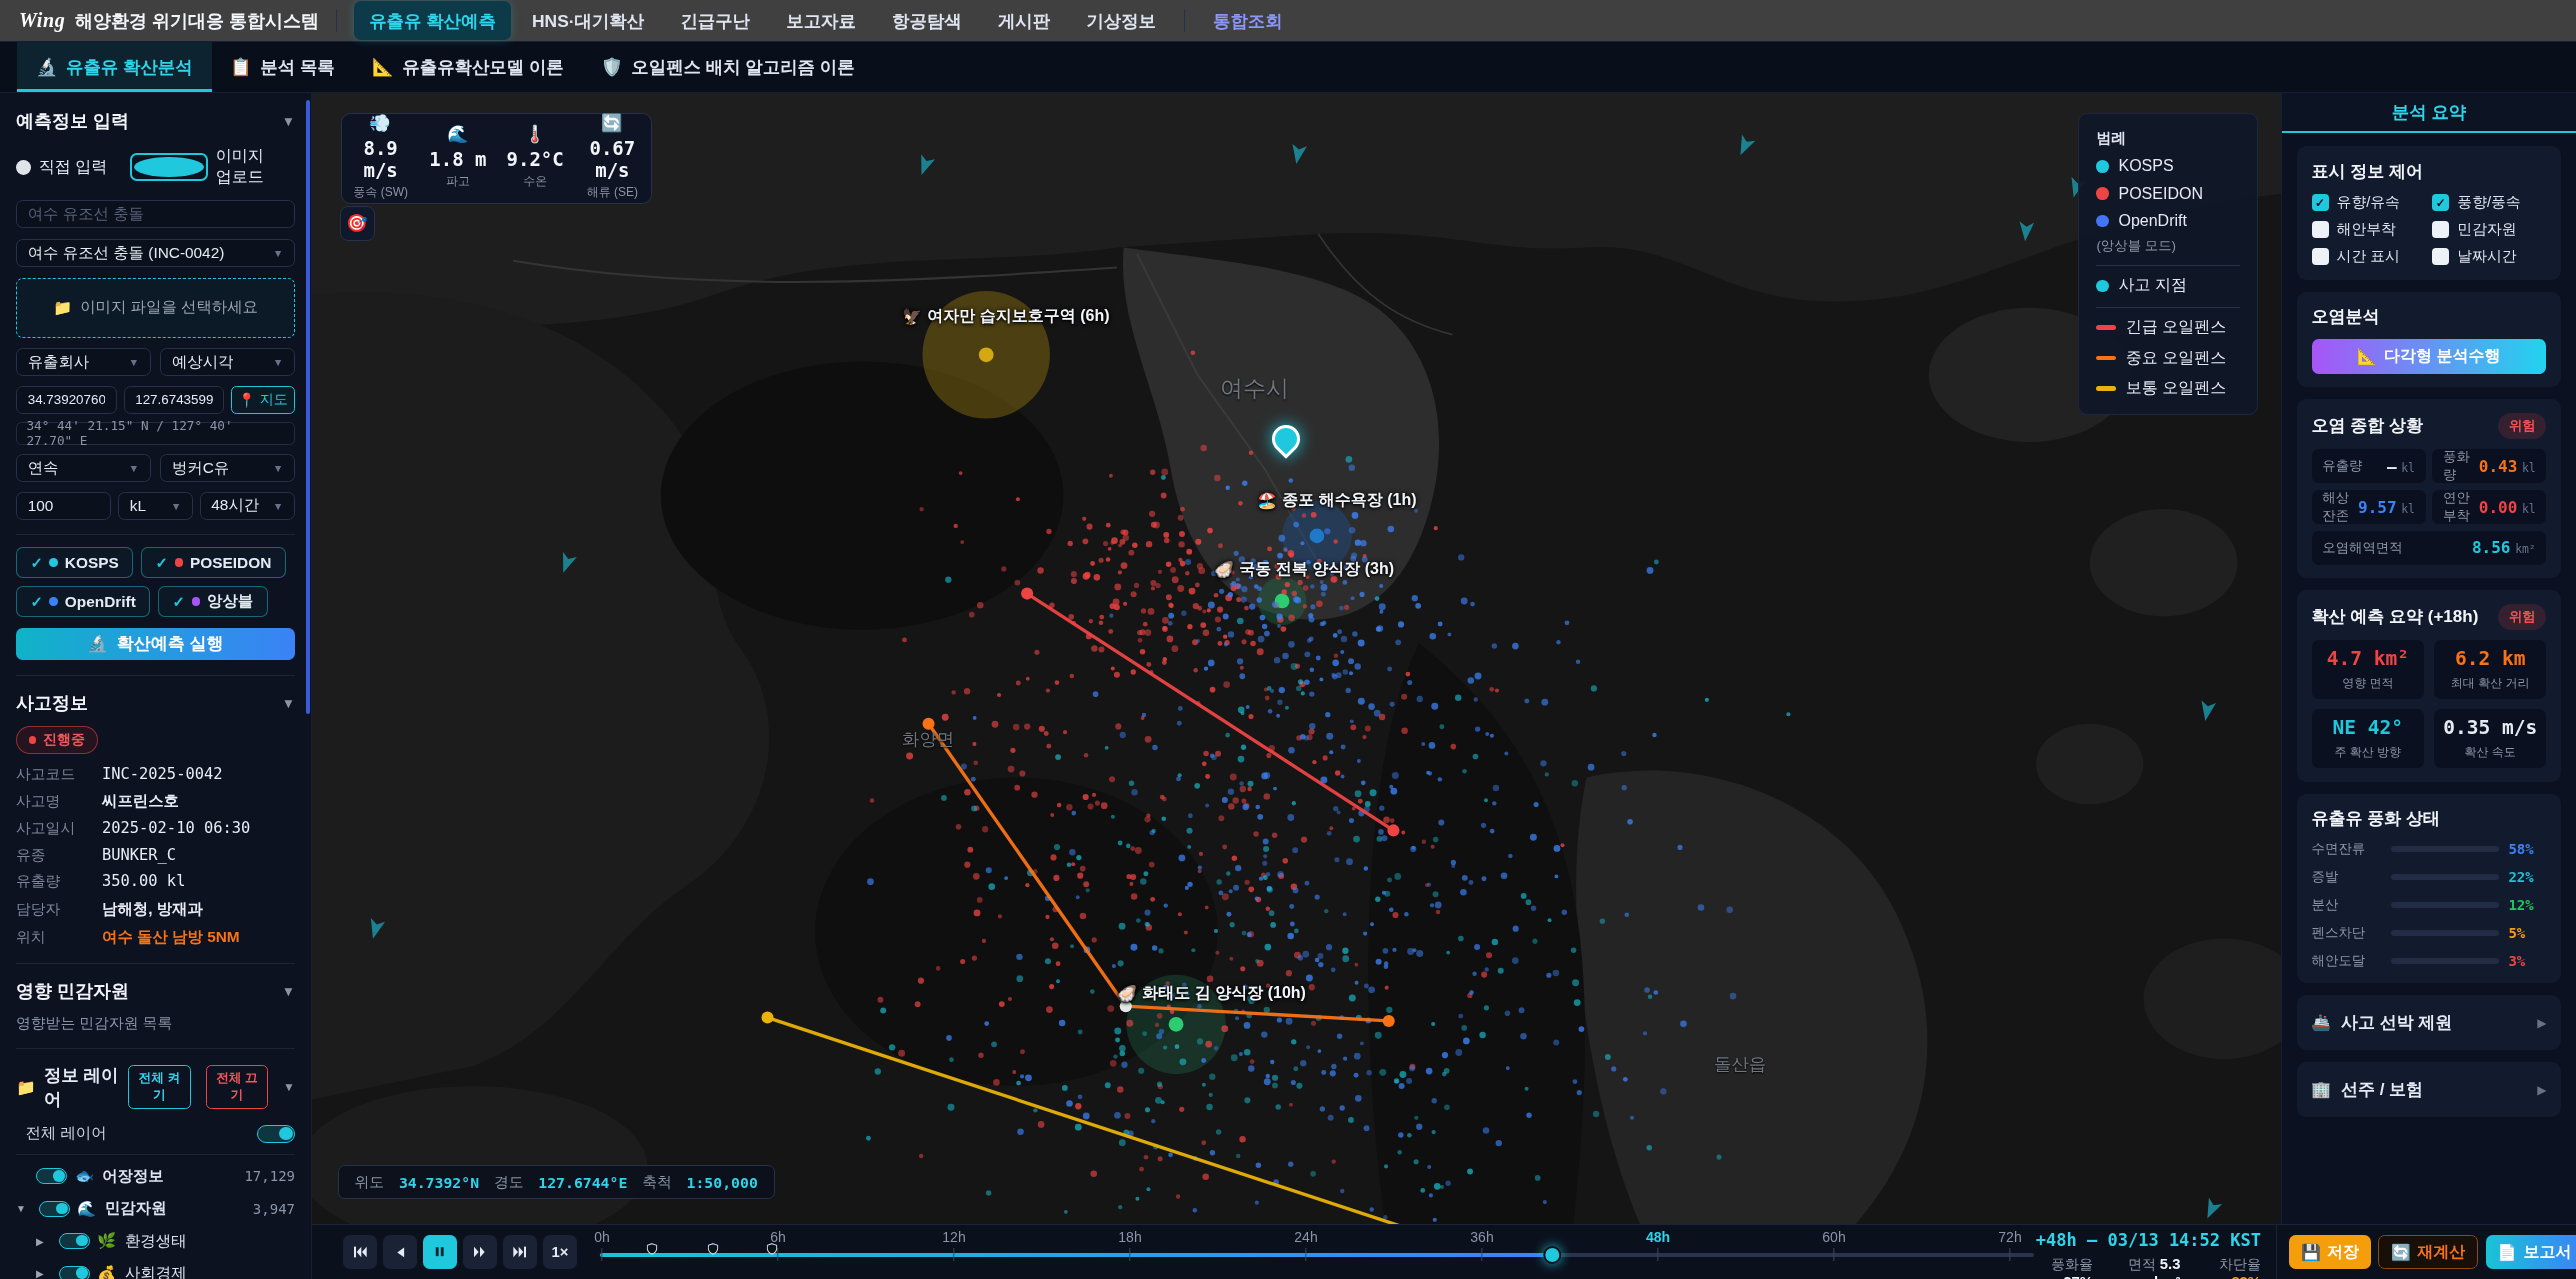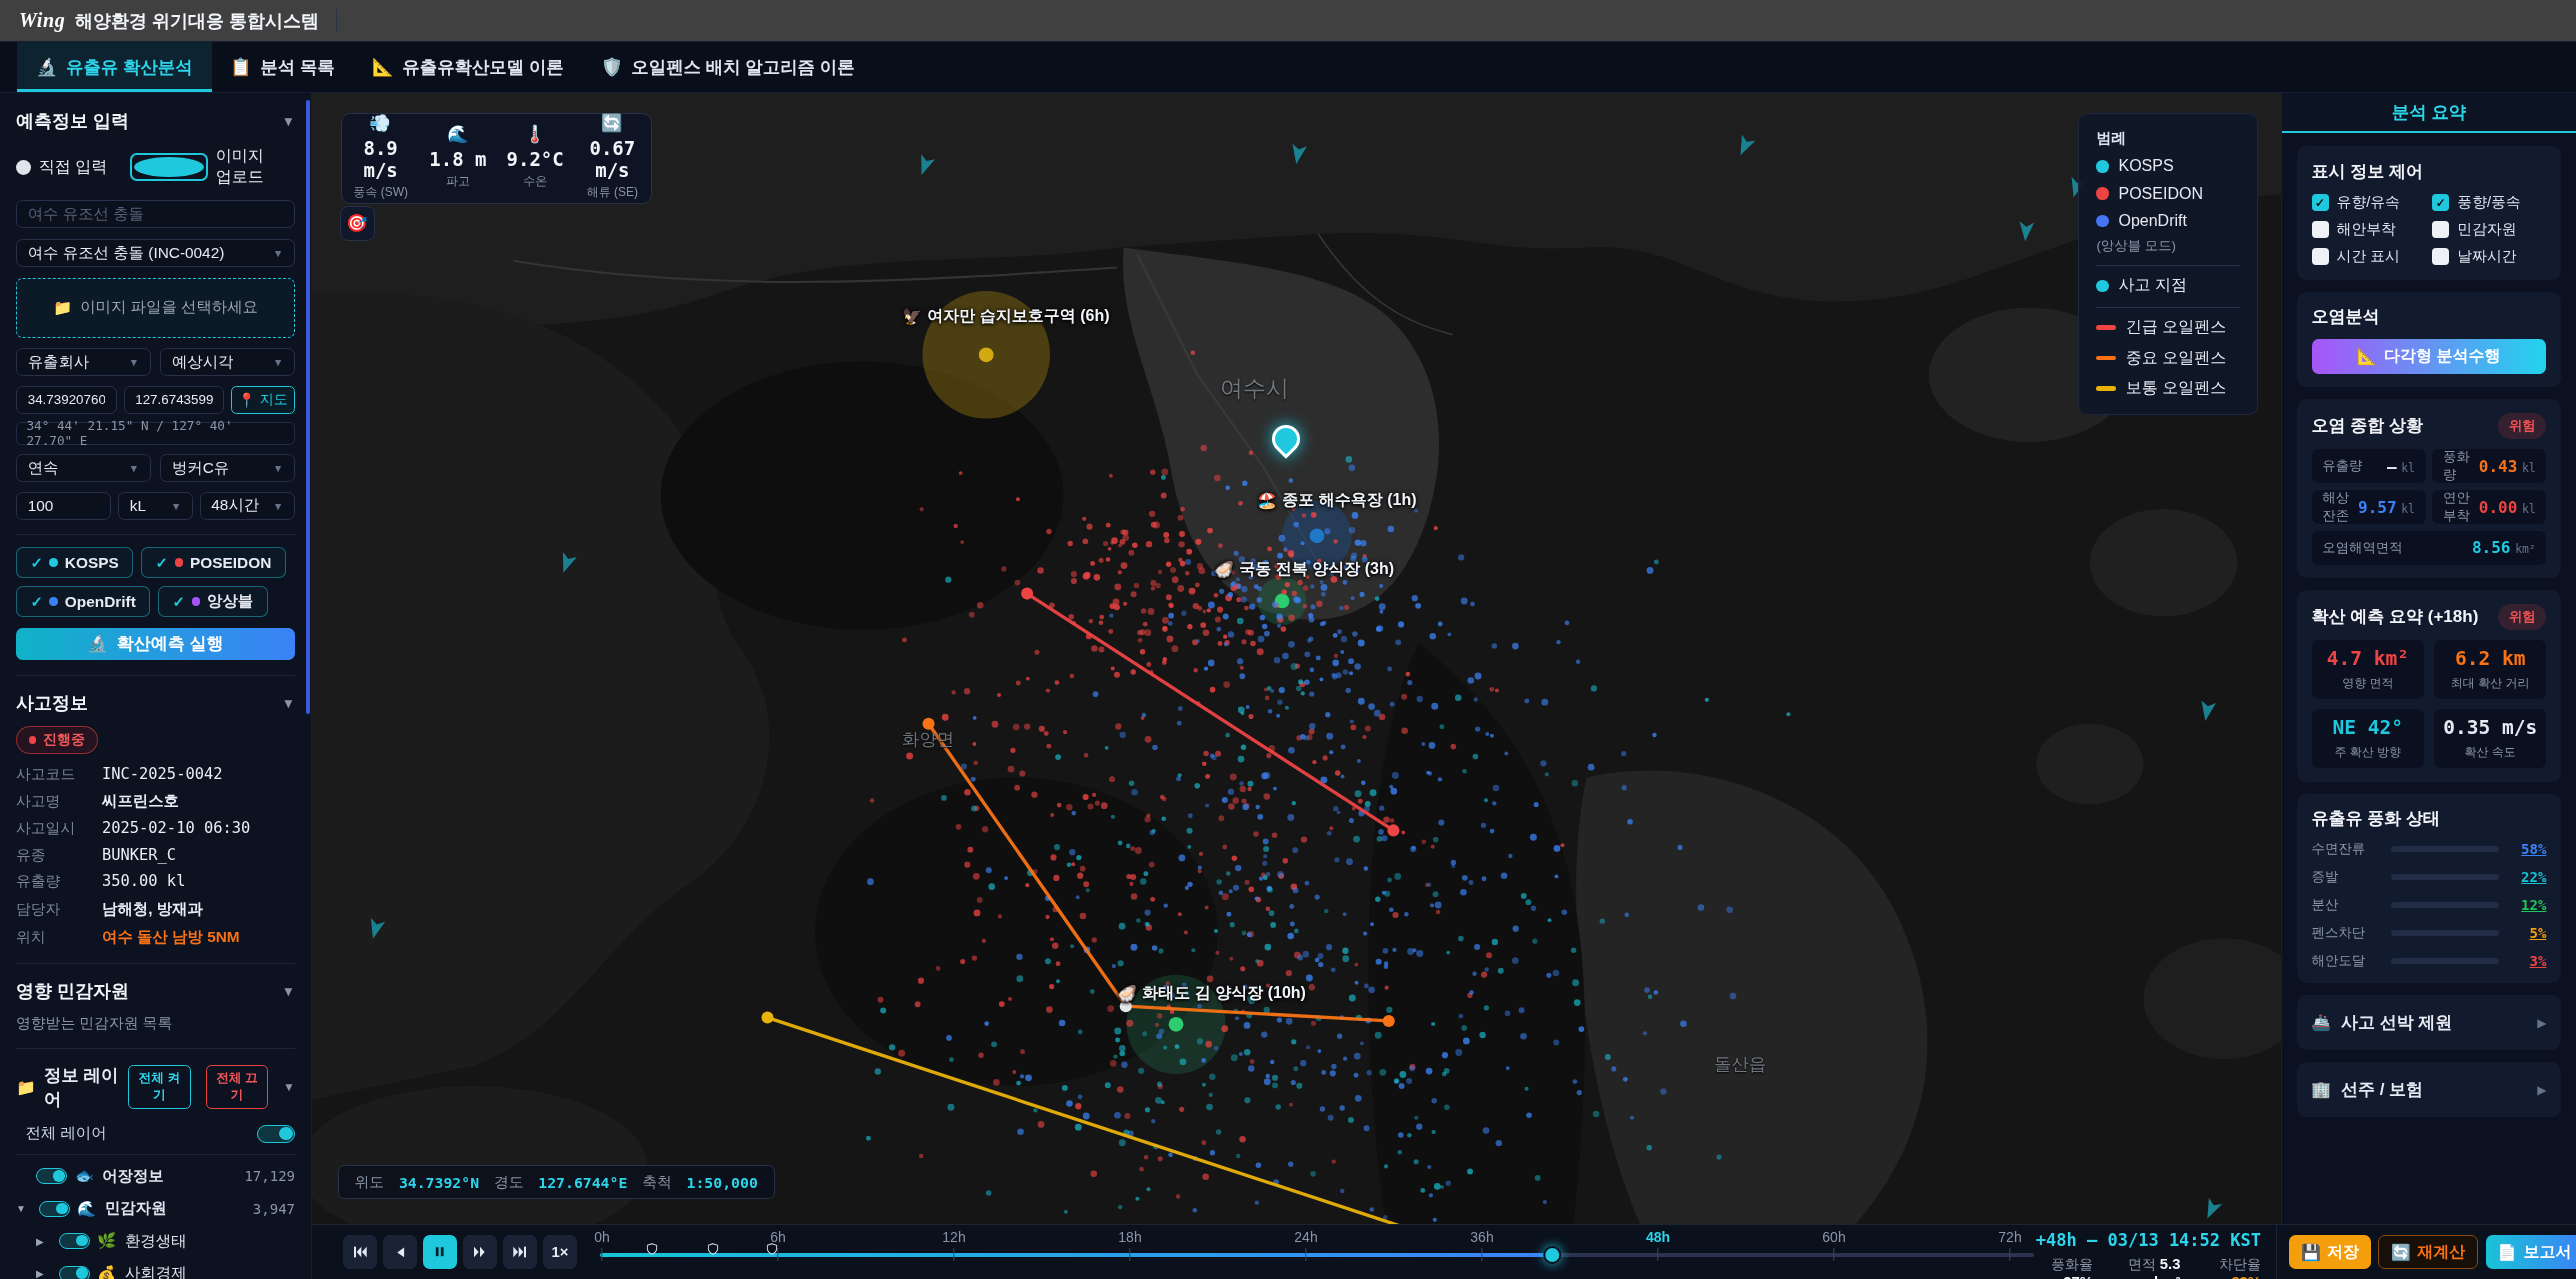--- a/index.html
+++ b/index.html
@@ -143,21 +143,21 @@
   .stat-box .sv{font-weight:bold;font-size:16px;}
   .stat-box .su{font-size:11.4px;color:#67728a;margin-left:4.7px;font-weight:normal;}
   .fc-grid{display:grid;grid-template-columns:1fr 1fr;gap:10px;margin-top:10.7px;}
   .fc-box{background:#0a101f;border-radius:6.7px;height:59px;display:flex;flex-direction:column;align-items:center;justify-content:center;}
   .fc-box .fv{font-weight:bold;font-size:19.5px;}
   .fc-box .fl{font-size:12px;color:#8b95a8;margin-top:4.7px;}
   .bar-row{display:flex;align-items:center;gap:9.4px;margin-top:10px;}
   .bar-row .bl{width:70px;flex:none;font-size:13.4px;color:#8b95a8;}
   .bar-track{flex:1;height:6px;border-radius:3.4px;background:#222c44;overflow:hidden;}
   .bar-fill{height:100%;border-radius:3.4px;}
-  .bar-row .bp{width:38px;text-align:right;font-weight:bold;font-size:14px;text-decoration:underline;}
+  .bar-row .bp{width:38px;font-weight:bold;font-size:14px;}
   .fold-card{background:#121a2d;border-radius:9.4px;height:55px;display:flex;align-items:center;gap:9.4px;padding:0 14.8px;margin-bottom:12px;cursor:pointer;}
   .fold-card .ft{font-size:17px;font-weight:bold;}
   .fold-card .fa{margin-left:auto;color:#67728a;font-size:12px;}
 
   
   .bottombar{position:absolute;left:312px;right:0;bottom:0;height:55px;background:#0b101d;border-top:0.7px solid #1b2436;z-index:35;}
   .pb-controls{position:absolute;left:31px;top:10px;display:flex;gap:6px;}
   .pbtn{width:34px;height:34px;border-radius:6.7px;background:#1a2235;border:none;display:flex;align-items:center;justify-content:center;cursor:pointer;color:#e5eaf3;}
   .pbtn svg{fill:#e5eaf3;}
   .pbtn.active{background:#1fc8dd;} .pbtn.active svg{fill:#06222a;}
@@ -186,20 +186,31 @@
 <body>
 
 <div class="app">
 
   <header class="topbar">
     <div class="logo">
       <span class="logo-mark">Wing</span>
       <span class="logo-text">해양환경 위기대응 통합시스템</span>
     </div>
     <div class="nav-divider"></div>
+    <nav class="nav">
+      <span class="nav-item active">유출유 확산예측</span>
+      <span class="nav-item">HNS·대기확산</span>
+      <span class="nav-item">긴급구난</span>
+      <span class="nav-item">보고자료</span>
+      <span class="nav-item">항공탐색</span>
+      <span class="nav-item">게시판</span>
+      <span class="nav-item">기상정보</span>
+      <div class="nav-divider" style="margin:0 6.7px;"></div>
+      <span class="nav-item special">통합조회</span>
+    </nav>
   </header>
 
   <div class="tabbar">
     <div class="tab active">
       <span class="t-icon">🔬</span>
       <span>유출유 확산분석</span>
     </div>
     <div class="tab">
       <span class="t-icon">📋</span>
       <span>분석 목록</span>

